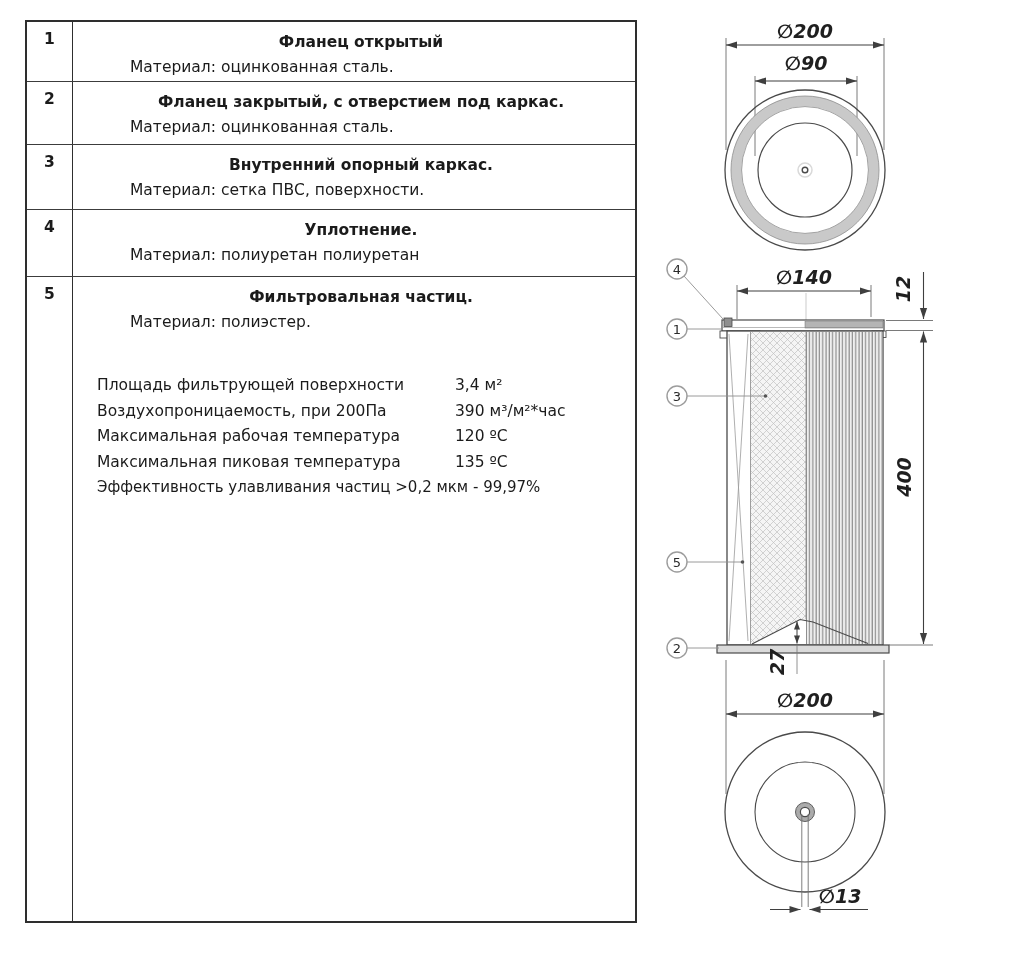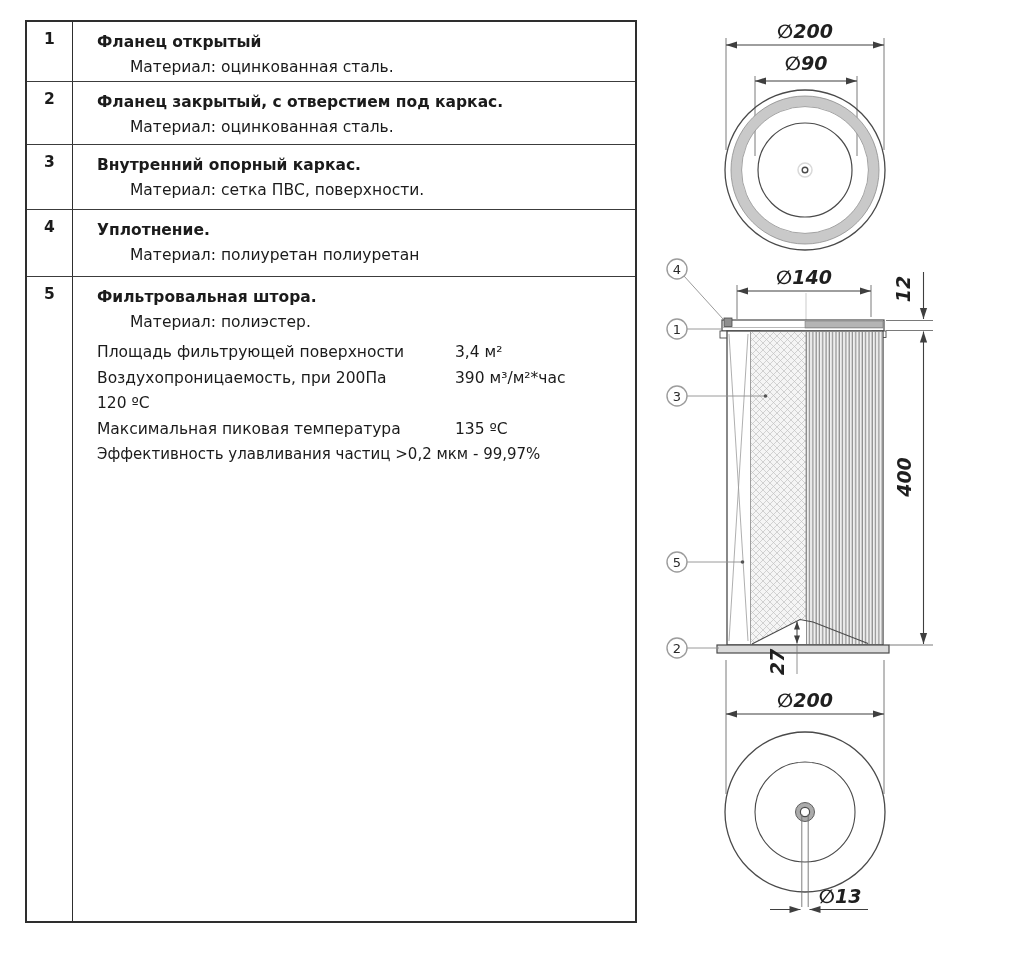--- a/index.html
+++ b/index.html
@@ -6,23 +6,23 @@
   .page{position:relative;width:1024px;height:970px;background:#ffffff;overflow:hidden;
         font-family:"DejaVu Sans","Liberation Sans",sans-serif;color:#1b1b1b;}
   
   .spec-table{position:absolute;left:25px;top:20px;width:612px;height:903px;
               border:2px solid #2e2e2e;box-sizing:border-box;background:#fff;z-index:2;}
   .trow{position:absolute;left:0;right:0;display:flex;box-sizing:border-box;}
   .trow + .trow{border-top:1.2px solid #3c3c3c;}
   .cell-num{width:46px;flex:0 0 46px;border-right:1.6px solid #2e2e2e;box-sizing:border-box;
             text-align:center;font-weight:bold;font-size:15.5px;padding-top:8px;}
   .cell-body{flex:1;padding:8px 10px 0 24px;box-sizing:border-box;}
-  .part-title{font-weight:bold;font-size:15.5px;line-height:25px;}
+  .part-title{font-weight:bold;font-size:15.5px;line-height:25px;text-align:center;}
   .part-material{font-size:15.5px;line-height:25px;margin-left:33px;}
-  .specs{margin-top:5px;}
+  .specs{margin-top:38px;}
   .spec-line{display:flex;font-size:15.5px;line-height:25.5px;}
   .spec-label{width:358px;flex:0 0 358px;}
   .spec-value{flex:1;}
   .efficiency{font-size:15px;line-height:25.5px;}
   
   .drawing-svg{position:absolute;left:0;top:0;z-index:1;}
   .dim-text{font-family:"DejaVu Sans","Liberation Sans",sans-serif;font-style:italic;
             font-weight:bold;font-size:19px;fill:#1f1f1f;}
   .callout-num{font-family:"DejaVu Sans","Liberation Sans",sans-serif;font-size:13px;fill:#2a2a2a;}
 </style>
@@ -61,33 +61,34 @@
       <div class="cell-num">4</div>
       <div class="cell-body">
         <div class="part-title">Уплотнение.</div>
         <div class="part-material">Материал: полиуретан полиуретан</div>
       </div>
     </div>
 
     <div class="trow" style="top:254px;height:645px;">
       <div class="cell-num">5</div>
       <div class="cell-body">
-        <div class="part-title">Фильтровальная штора.</div>
+        <div class="part-title">Фильтровальная частиц.</div>
         <div class="part-material">Материал: полиэстер.</div>
 
         <div class="specs">
           <div class="spec-line">
             <span class="spec-label">Площадь фильтрующей поверхности</span>
             <span class="spec-value">3,4 м²</span>
           </div>
           <div class="spec-line">
             <span class="spec-label">Воздухопроницаемость, при 200Па</span>
             <span class="spec-value">390 м³/м²*час</span>
           </div>
           <div class="spec-line">
+            <span class="spec-label">Максимальная рабочая температура</span>
             <span class="spec-value">120 ºС</span>
           </div>
           <div class="spec-line">
             <span class="spec-label">Максимальная пиковая температура</span>
             <span class="spec-value">135 ºС</span>
           </div>
           <div class="efficiency">Эффективность улавливания частиц &gt;0,2 мкм - 99,97%</div>
         </div>
       </div>
     </div>

